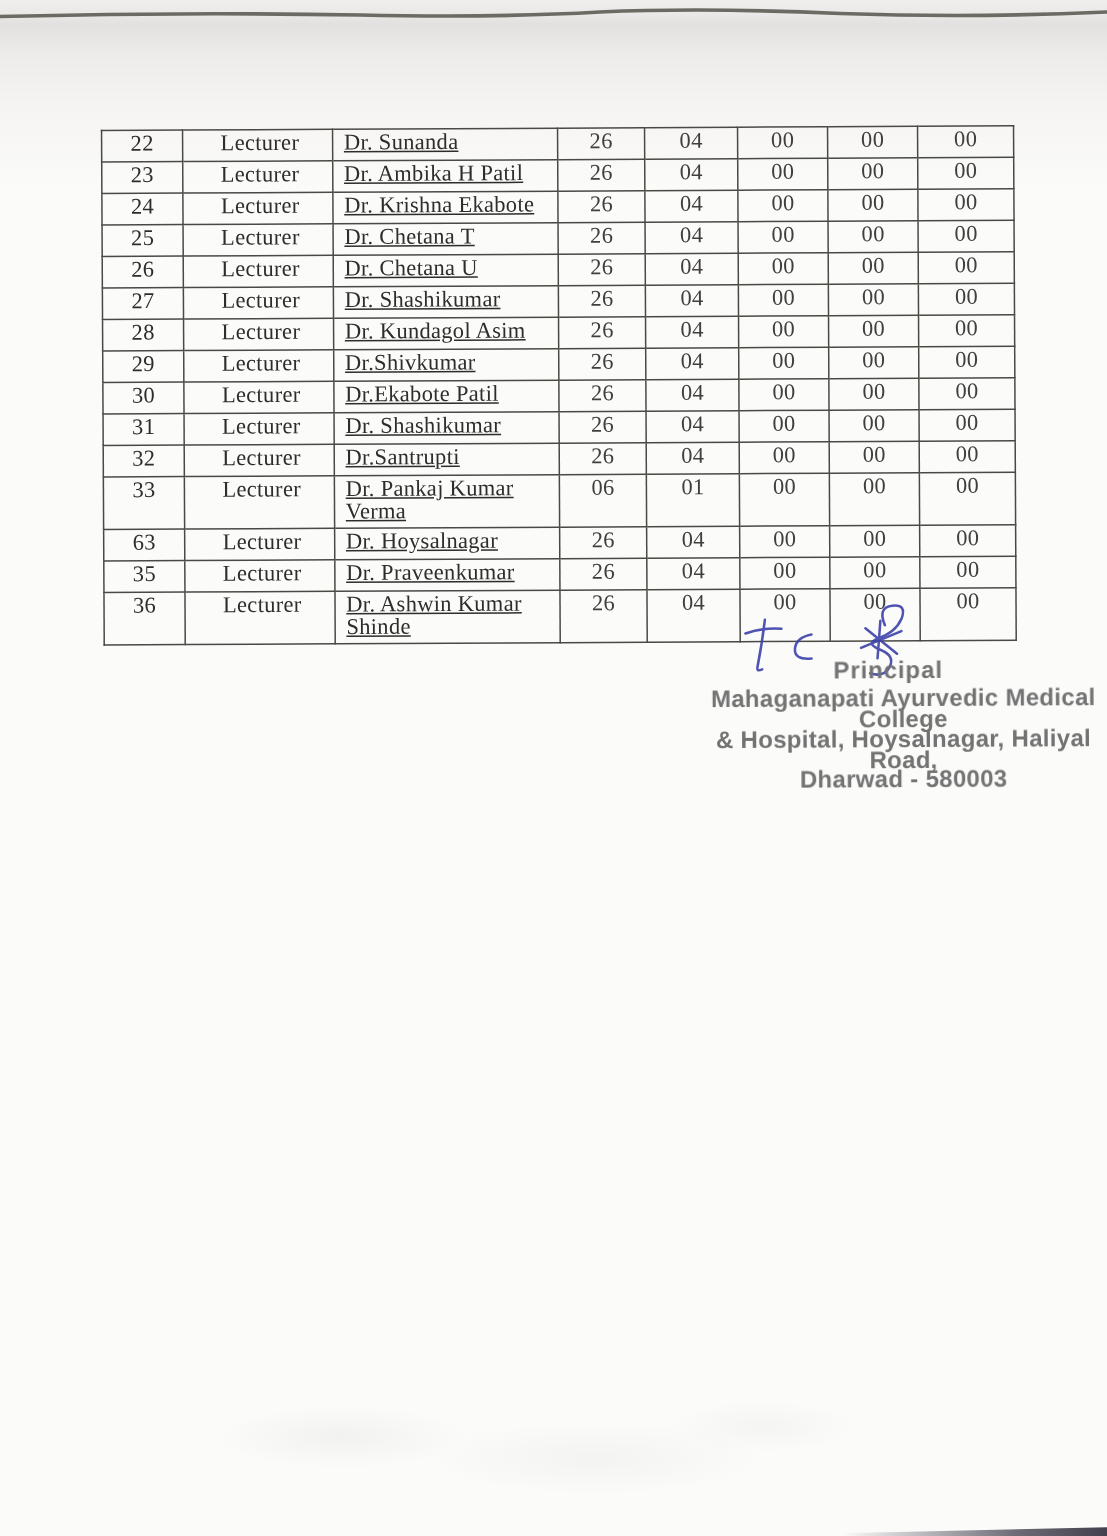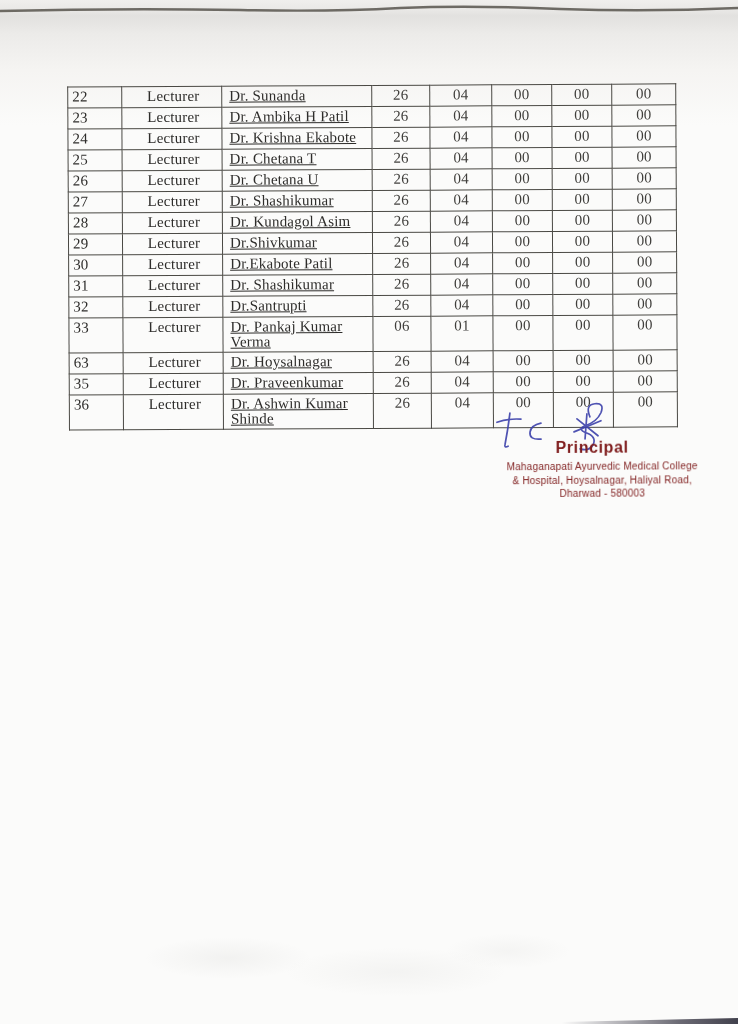--- a/index.html
+++ b/index.html
@@ -47,39 +47,39 @@
     color: #2e2d2b;
   }
   table.faculty td {
     border: 1.2px solid #4a4944;
     vertical-align: top;
     padding: 2px 4px 2px 4px;
     height: 16px;
     overflow: hidden;
     letter-spacing: .2px;
   }
-  table.faculty td.c0 { text-align: left; }
+  table.faculty td.c0 { text-align: center; }
   table.faculty td.c1 { text-align: center; padding-left: 7px; font-family: Liberation Serif, serif; }
   table.faculty td.c2 { text-align: left; padding-left: 7px; text-decoration: underline; }
   table.faculty td.c3, table.faculty td.c4, table.faculty td.c5,
   table.faculty td.c6, table.faculty td.c7 { text-align: center; color:#403f3c; }
   
   .stamp-block {
     position:absolute; left:464px; top:440px; width:274px;
     text-align:center;
     font-family: "Liberation Sans", sans-serif;
     filter: blur(.2px);
   }
   .stamp-title {
     font-size: 16px; font-weight: bold; letter-spacing: .6px;
     transform: translateX(-10px);
     margin-bottom: 3px;
   }
   .stamp-line {
-    font-size: 10px; font-weight: normal; letter-spacing: .2px;
+    font-size: 16px; font-weight: bold; letter-spacing: .2px;
     line-height: 13.5px;
   }
   .signature-svg { position:absolute; left:488px; top:400px; }
 </style>
 </head>
 <body>
 
 <div class="page">
 
   <div class="scan-top">
@@ -264,21 +264,21 @@
         <path d="M52,24 Q42,26 41,33 Q40,41 52,40"></path>
 
         <path d="M101,18 Q96,6 106,5 Q116,4 112,14 Q108,23 96,27 Q88,30 97,34 Q108,38 104,46 Q100,53 91,50"></path>
 
         <path d="M85,33 L112,22"></path>
         <path d="M88,20 L109,37"></path>
         <path d="M98,15 L96,40"></path>
       </g>
     </svg>
 
-    <div class="stamp-block" id="stamp-block" style="color: #7f1d1d;">
+    <div class="stamp-block" id="stamp-block" style="color: #737373;">
       <div class="stamp-title">Principal</div>
       <div class="stamp-line">Mahaganapati Ayurvedic Medical College</div>
       <div class="stamp-line">&amp; Hospital, Hoysalnagar, Haliyal Road,</div>
       <div class="stamp-line">Dharwad - 580003</div>
     </div>
 
   </div>
 
   <div class="bleed-noise"></div>
   <div class="corner-sliver"></div>

